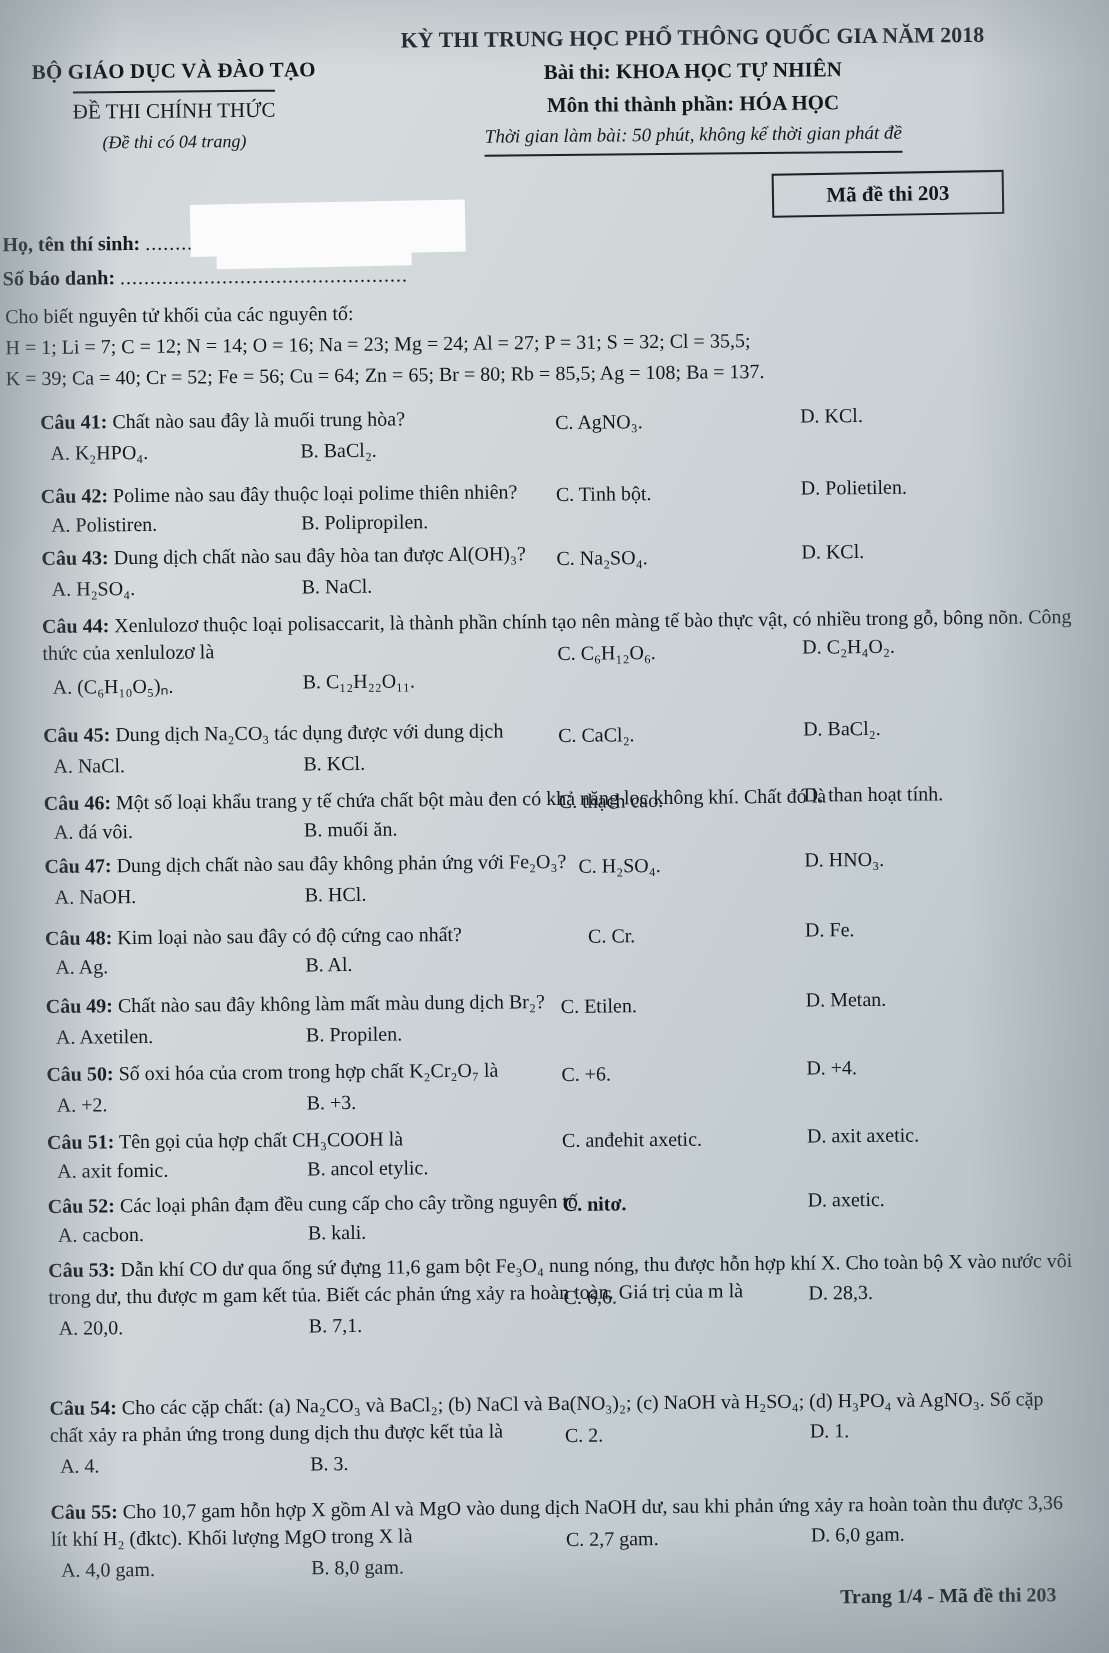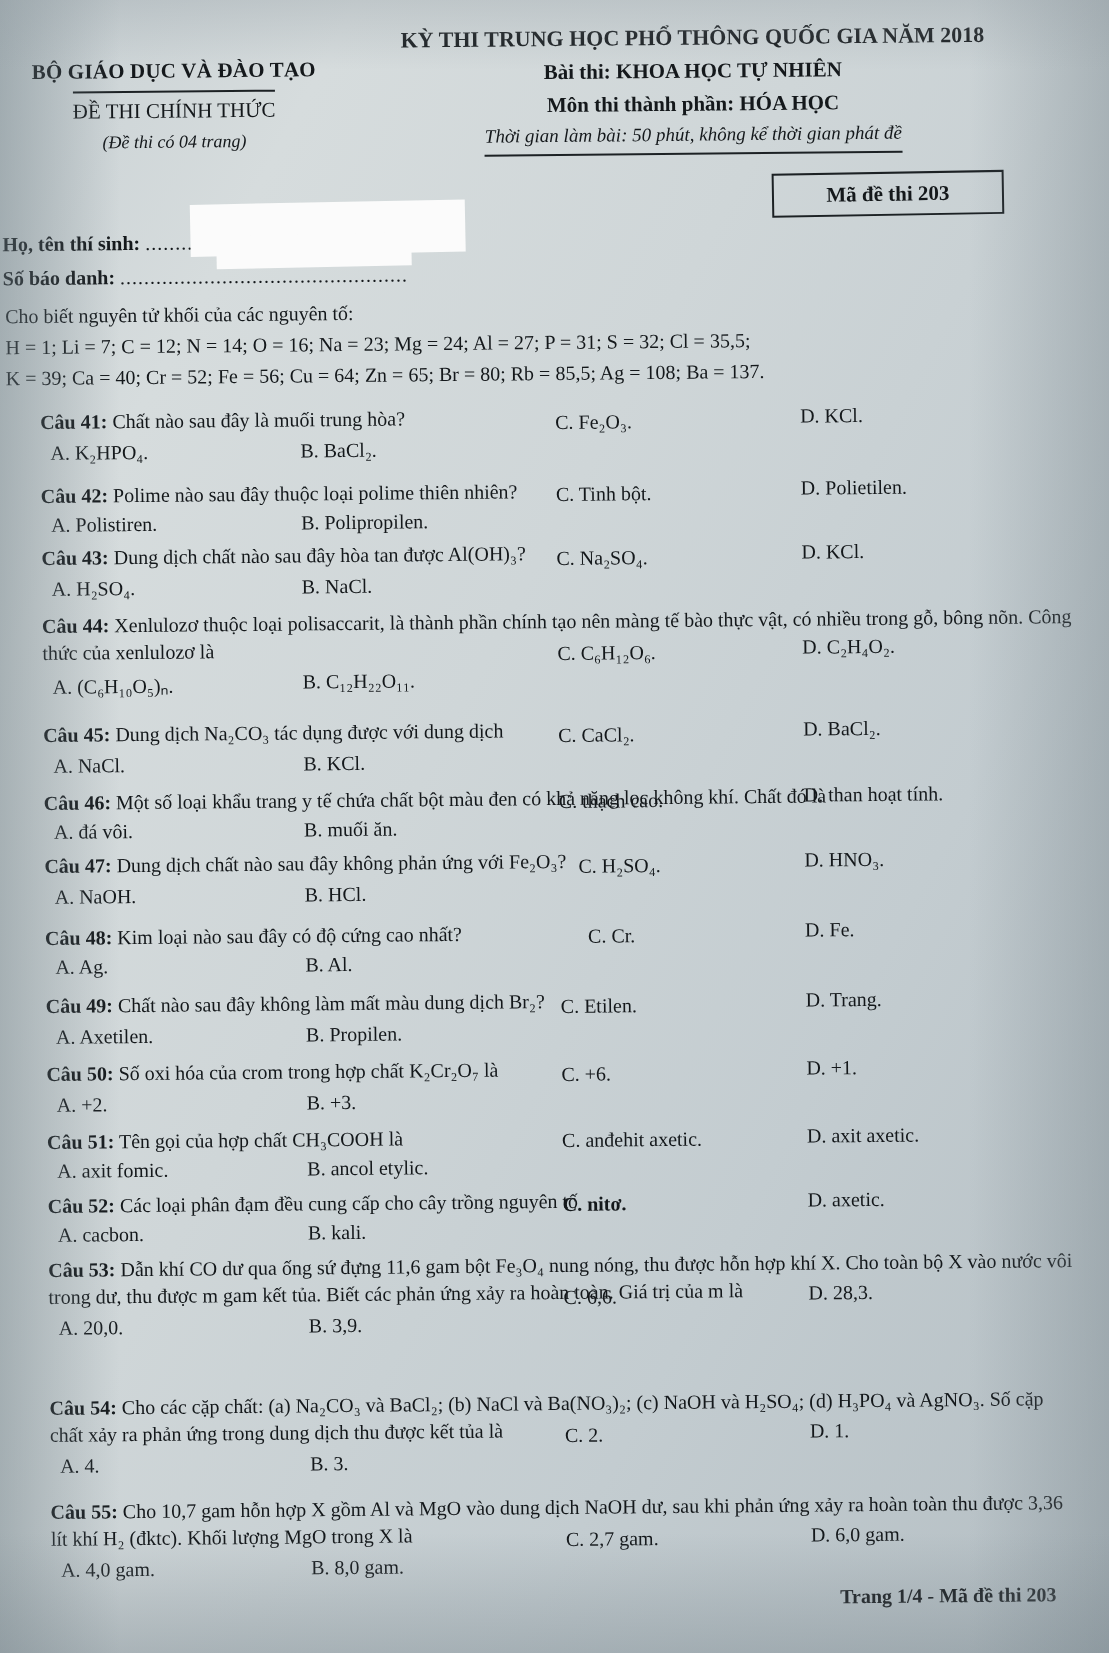--- a/index.html
+++ b/index.html
@@ -213,21 +213,21 @@
     </div>
 
     <div class="q" style="top:404px;">
       <div class="stem">
         <b>Câu 41:</b>
         <span>Chất nào sau đây là muối trung hòa?</span>
       </div>
       <div class="opts" style="margin-top:6px;">
         <span class="opt a">A. K₂HPO₄.</span>
         <span class="opt b">B. BaCl₂.</span>
-        <span class="opt c" style="top:-26px;">C. Fe₂O₃.</span>
+        <span class="opt c" style="top:-26px;">C. AgNO₃.</span>
         <span class="opt d" style="top:-30px;">D. KCl.</span>
       </div>
     </div>
 
     <div class="q" style="top:478px;">
       <div class="stem">
         <b>Câu 42:</b>
         <span>Polime nào sau đây thuộc loại polime thiên nhiên?</span>
       </div>
       <div class="opts" style="margin-top:4px;">
@@ -318,34 +318,34 @@
 
     <div class="q" style="top:988px;">
       <div class="stem">
         <b>Câu 49:</b>
         <span>Chất nào sau đây không làm mất màu dung dịch Br₂?</span>
       </div>
       <div class="opts" style="margin-top:6px;">
         <span class="opt a">A. Axetilen.</span>
         <span class="opt b">B. Propilen.</span>
         <span class="opt c" style="top:-26px;">C. Etilen.</span>
-        <span class="opt d" style="top:-30px;">D. Trang.</span>
+        <span class="opt d" style="top:-30px;">D. Metan.</span>
       </div>
     </div>
 
     <div class="q" style="top:1056px;">
       <div class="stem">
         <b>Câu 50:</b>
         <span>Số oxi hóa của crom trong hợp chất K₂Cr₂O₇ là</span>
       </div>
       <div class="opts" style="margin-top:6px;">
         <span class="opt a">A. +2.</span>
         <span class="opt b">B. +3.</span>
         <span class="opt c" style="top:-26px;">C. +6.</span>
-        <span class="opt d" style="top:-30px;">D. +1.</span>
+        <span class="opt d" style="top:-30px;">D. +4.</span>
       </div>
     </div>
 
     <div class="q" style="top:1124px;">
       <div class="stem">
         <b>Câu 51:</b>
         <span>Tên gọi của hợp chất CH₃COOH là</span>
       </div>
       <div class="opts" style="margin-top:4px;">
         <span class="opt a">A. axit fomic.</span>
@@ -368,21 +368,21 @@
       </div>
     </div>
 
     <div class="q" style="top:1252px;">
       <div class="stem">
         <b>Câu 53:</b>
         <span>Dẫn khí CO dư qua ống sứ đựng 11,6 gam bột Fe₃O₄ nung nóng, thu được hỗn hợp khí X. Cho toàn bộ X vào nước vôi trong dư, thu được m gam kết tủa. Biết các phản ứng xảy ra hoàn toàn. Giá trị của m là</span>
       </div>
       <div class="opts" style="margin-top:6px;">
         <span class="opt a">A. 20,0.</span>
-        <span class="opt b">B. 3,9.</span>
+        <span class="opt b">B. 7,1.</span>
         <span class="opt c" style="top:-26px;">C. 6,6.</span>
         <span class="opt d" style="top:-28px;">D. 28,3.</span>
       </div>
     </div>
 
     <div class="q" style="top:1390px;">
       <div class="stem">
         <b>Câu 54:</b>
         <span>Cho các cặp chất: (a) Na₂CO₃ và BaCl₂; (b) NaCl và Ba(NO₃)₂; (c) NaOH và H₂SO₄; (d) H₃PO₄ và AgNO₃. Số cặp chất xảy ra phản ứng trong dung dịch thu được kết tủa là</span>
       </div>

